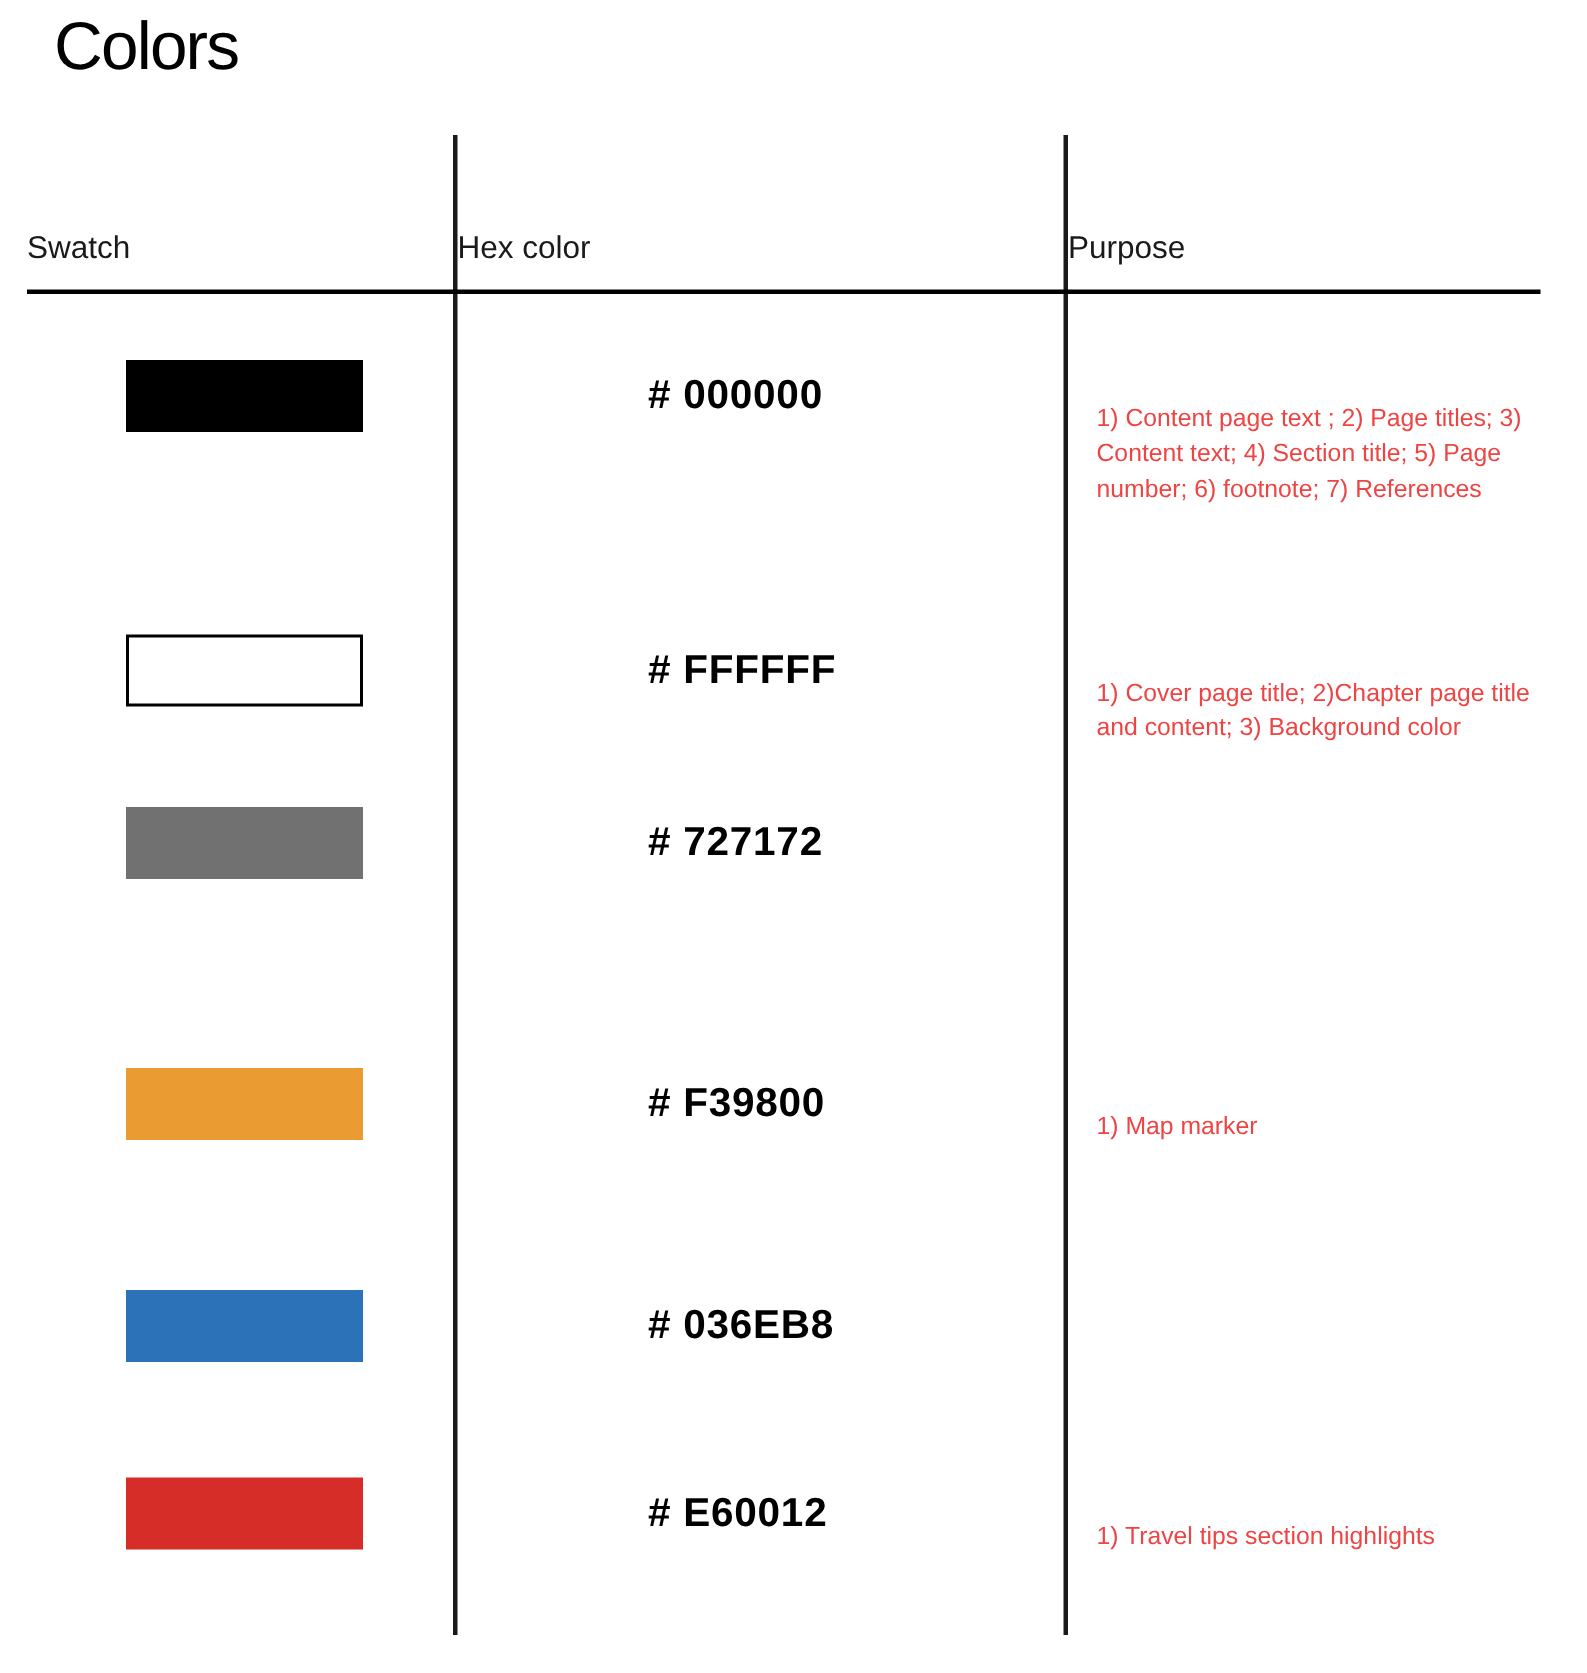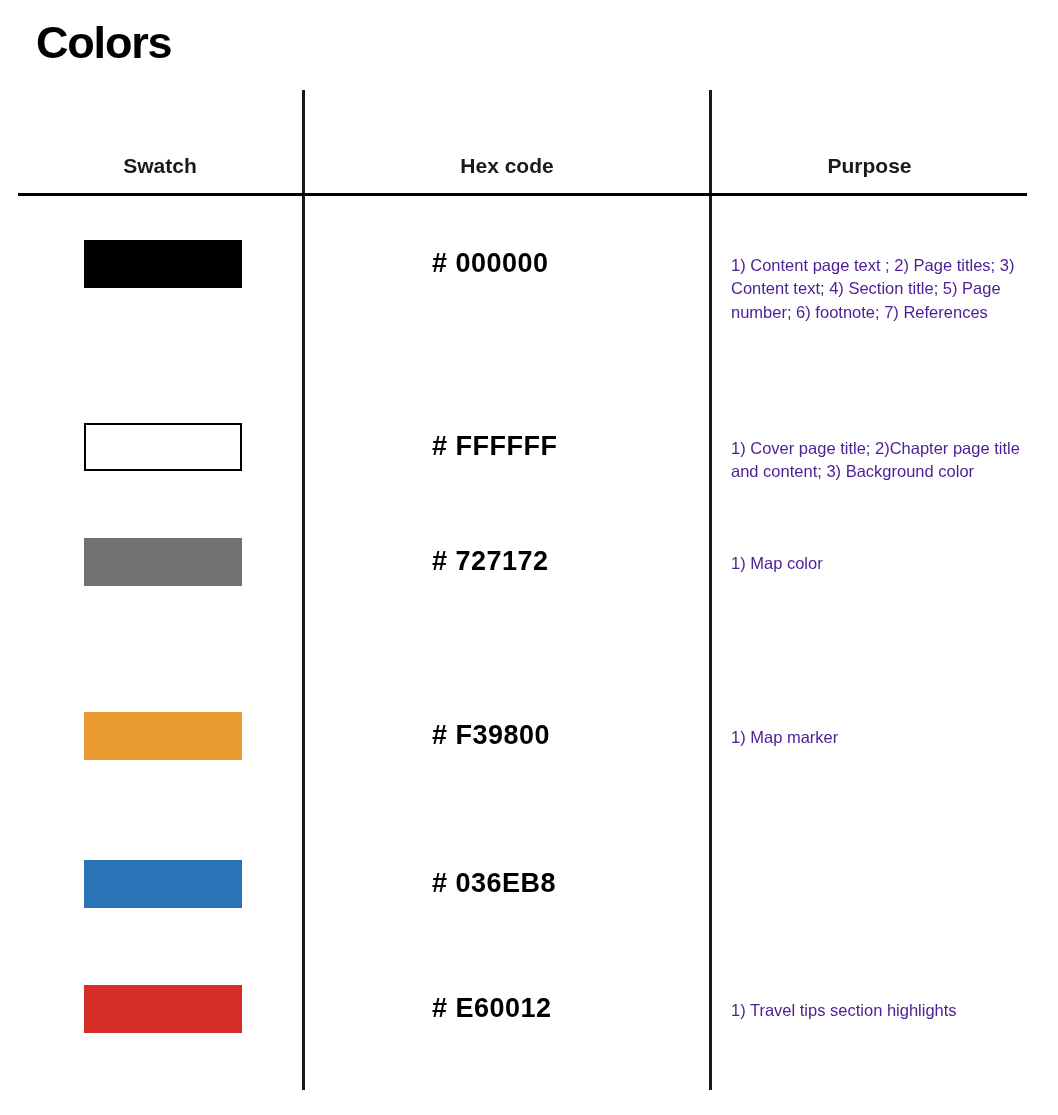--- a/index.html
+++ b/index.html
@@ -14,23 +14,23 @@
     overflow: hidden;
     font-family: "Liberation Sans", sans-serif;
     color: #000000;
     -webkit-font-smoothing: antialiased;
   }
 
   
   #page-title {
     position: absolute;
     left: 36px;
-    top: 18px;
+    top: 6px;
     font-size: 45px;
-    font-weight: bold;
+    font-weight: normal;
     letter-spacing: -1.2px;
     line-height: 1.1;
     color: #000000;
   }
 
   
   .v-rule {
     position: absolute;
     top: 90px;
     width: 3px;
@@ -47,23 +47,22 @@
     width: 1009px;
     height: 3px;
     background: #000000;
   }
 
   
   .col-header {
     position: absolute;
     top: 154px;
     font-size: 21px;
-    font-weight: bold;
+    font-weight: normal;
     color: #1a1a1a;
-    text-align: center;
     white-space: nowrap;
   }
   #header-swatch  { left: 18px;  width: 284px; }
   #header-hex     { left: 305px; width: 404px; }
   #header-purpose { left: 712px; width: 315px; }
 
   
   .row {
     position: absolute;
     left: 0;
@@ -96,57 +95,56 @@
     font-size: 27px;
     font-weight: bold;
     letter-spacing: 0.5px;
     white-space: nowrap;
     color: #000000;
   }
 
   .purpose {
     position: absolute;
     left: 731px;
-    top: 14px;
+    top: 28px;
     width: 290px;
     font-size: 16.5px;
     font-weight: normal;
     line-height: 1.42;
-    color: #4c1d95;
+    color: #ef4444;
   }
 </style>
 </head>
 <body>
 
 <div id="page-title">Colors</div>
 
 <div id="v-rule-1" class="v-rule"></div>
 <div id="v-rule-2" class="v-rule"></div>
 <div id="h-rule"></div>
 
 <div id="header-swatch" class="col-header">Swatch</div>
-<div id="header-hex" class="col-header">Hex code</div>
+<div id="header-hex" class="col-header">Hex color</div>
 <div id="header-purpose" class="col-header">Purpose</div>
 
 <div class="row row-0">
   <div class="swatch" style="background-color: rgb(0, 0, 0);"></div>
   <div class="hex"># 000000</div>
   <div class="purpose">1) Content page text ; 2) Page titles; 3) Content text; 4) Section title; 5) Page number; 6) footnote; 7) References</div>
 </div>
 
 <div class="row row-1">
   <div class="swatch bordered" style="background-color: rgb(255, 255, 255);"></div>
   <div class="hex"># FFFFFF</div>
   <div class="purpose">1) Cover page title; 2)Chapter page title and content; 3) Background color</div>
 </div>
 
 <div class="row row-2">
   <div class="swatch" style="background-color: rgb(114, 113, 114);"></div>
   <div class="hex"># 727172</div>
-  <div class="purpose">1) Map color</div>
 </div>
 
 <div class="row row-3">
   <div class="swatch" style="background-color: rgb(234, 156, 51);"></div>
   <div class="hex"># F39800</div>
   <div class="purpose">1) Map marker</div>
 </div>
 
 <div class="row row-4">
   <div class="swatch" style="background-color: rgb(43, 114, 184);"></div>

